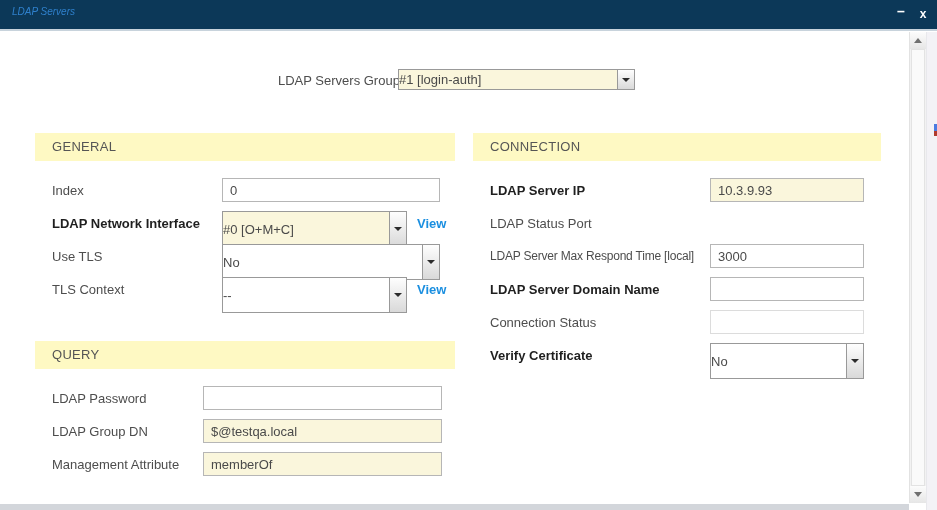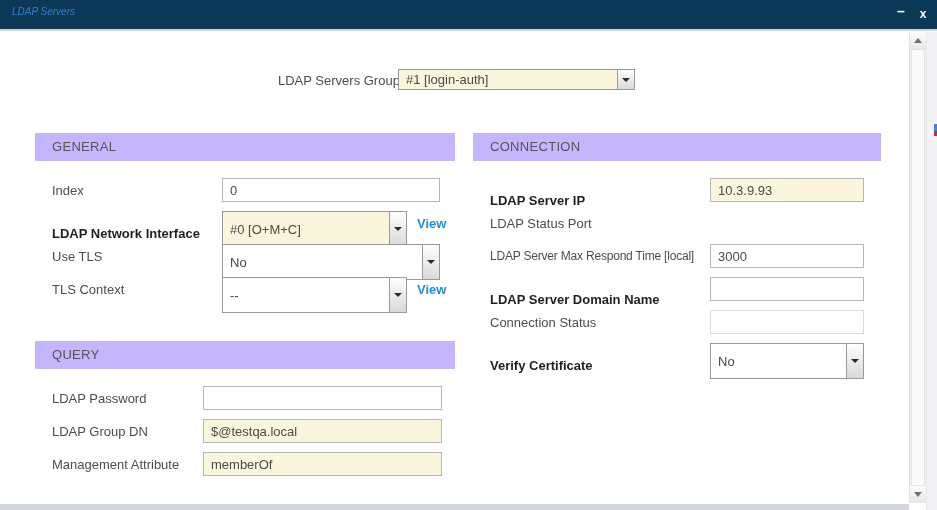--- a/index.html
+++ b/index.html
@@ -11,38 +11,38 @@
   
   .titlebar { position:absolute; left:0; top:0; width:937px; height:31px;
               background:#0c3858; border-bottom:2px solid #c8d3dc; }
   .title { position:absolute; left:12px; top:6px; font-size:10px; font-style:italic; color:#2f80cc; }
   .win-btn { position:absolute; color:#ffffff; cursor:pointer; text-align:center; width:16px; }
   .win-btn.min { left:893px; top:3px; font-size:14px; font-weight:bold; }
   .win-btn.close { left:915px; top:7px; font-size:12px; font-weight:bold; }
 
   
   .lbl { position:absolute; font-size:13px; color:#4d4d4d; white-space:nowrap; }
-  .lbl.bold { font-weight:bold; color:#1f1f1f;margin-top:10px; }
+  .lbl.bold { font-weight:bold; color:#1f1f1f; }
   .lbl.tight { font-size:12px; letter-spacing:-0.2px; }
 
   
-  .sec-hdr { position:absolute; height:28px; background:#c4b5fd; color:#555555;
+  .sec-hdr { position:absolute; height:28px; background:#fef9c3; color:#555555;
              font-size:13px; line-height:28px; padding-left:17px; letter-spacing:0.3px; }
 
   
   .tbox { position:absolute; height:24px; border:1px solid #b6b6b6; background:#ffffff;
           font-family:"Liberation Sans", sans-serif; font-size:13px; color:#4a4a4a; padding:0 7px; }
   .tbox.cream { background:#faf6dc; }
   .tbox.disabled { border-color:#dcdcdc; }
 
   
   .select { position:absolute; height:36px; border:1px solid #999999; background:#ffffff;
             display:flex; align-items:stretch; cursor:pointer; }
   .select.cream { background:#faf6dc; }
-  .sel-val { flex:1; font-size:13px; color:#4a4a4a; padding-left:7px; align-self:center;
+  .sel-val { flex:1; font-size:13px; color:#4a4a4a; align-self:center;
              white-space:nowrap; overflow:hidden; }
   .sel-btn { width:17px; border-left:1px solid #999999;
              background:linear-gradient(#fefefe,#d9d9d9);
              display:flex; align-items:center; justify-content:center; }
   .tri-down-s { width:0; height:0; border-left:4px solid transparent;
                 border-right:4px solid transparent; border-top:4px solid #2b2b2b; }
 
   
   .view-link { position:absolute; font-size:13px; font-weight:bold; color:#1b8fe0;
                cursor:pointer; text-decoration:none; }

